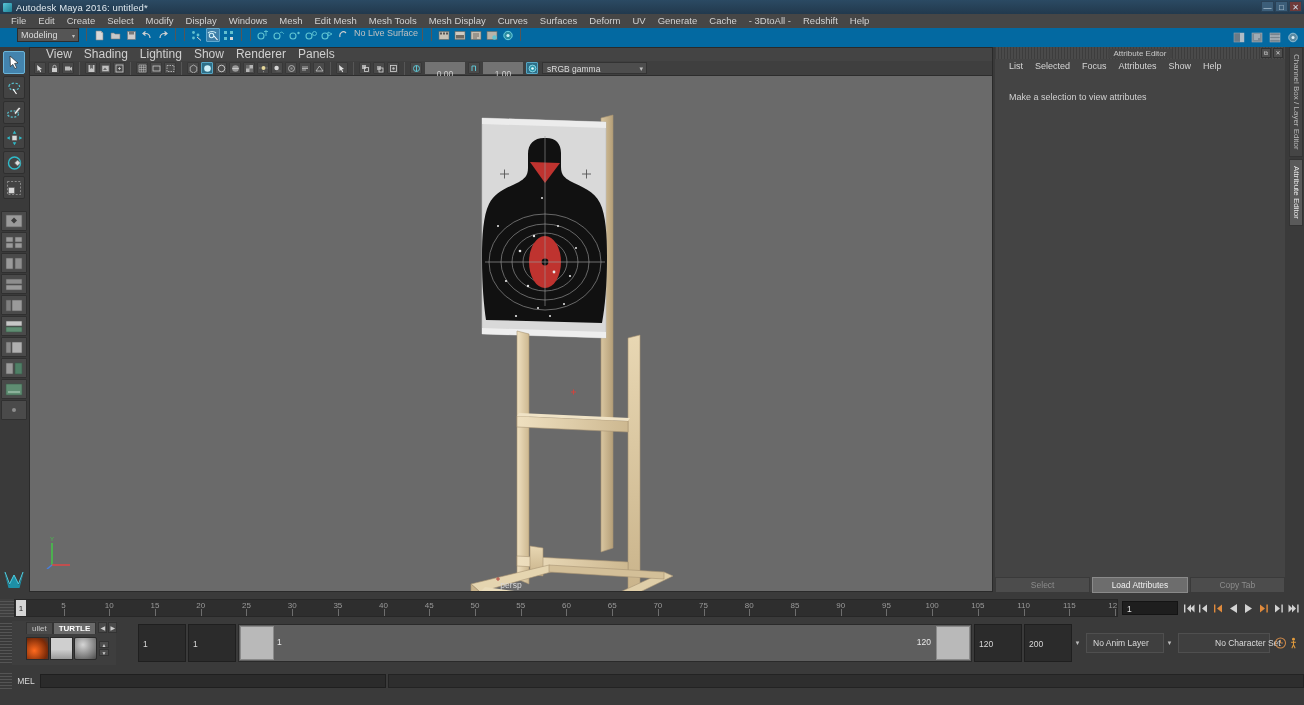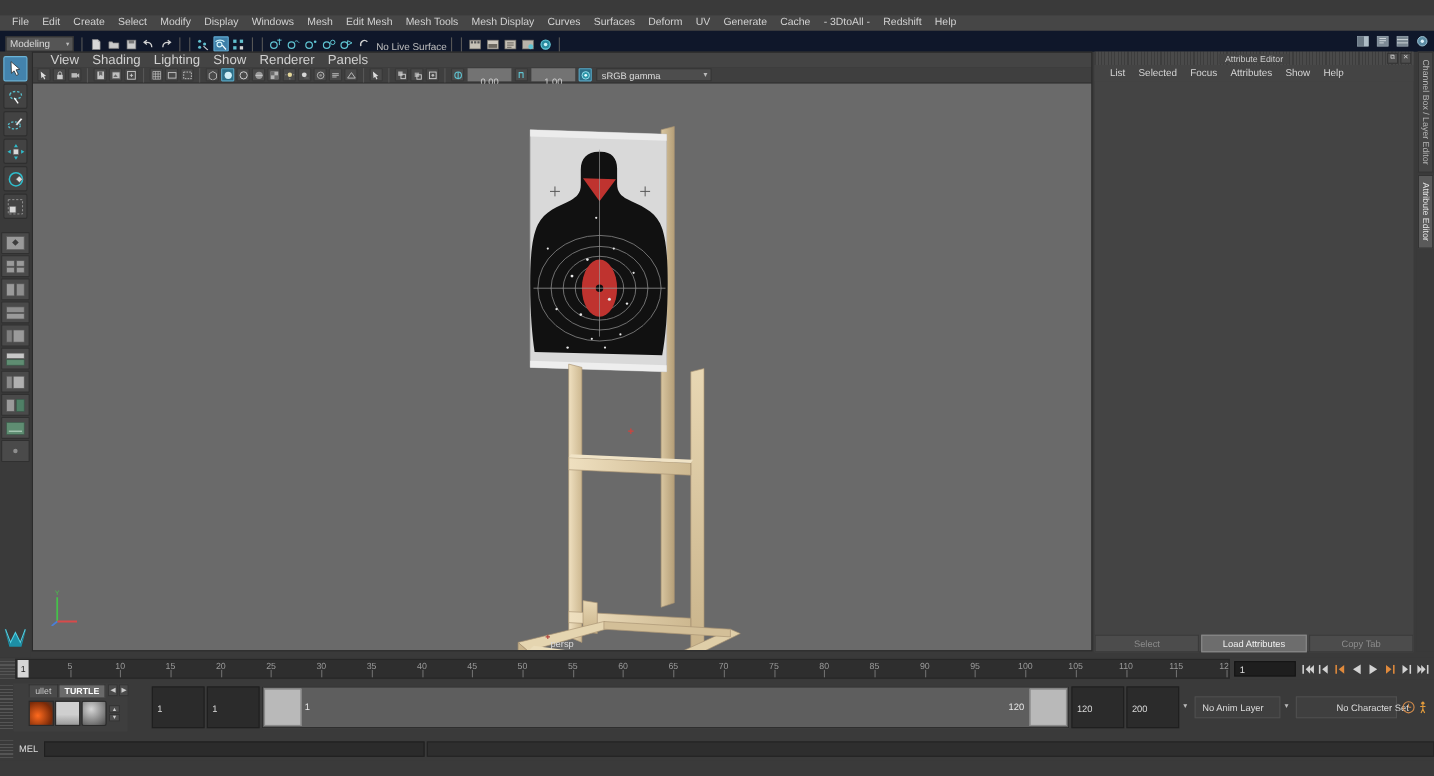--- a/index.html
+++ b/index.html
@@ -29,21 +29,21 @@
   
   .menubar{
     position:absolute; left:0; top:14px; width:1304px; height:14px;
     background:#464646; display:flex; align-items:center; padding-left:5px;
   }
   .menubar .mi{ padding:0 6px; font-size:9.5px; color:#d2d2d2; line-height:14px; cursor:default;}
 
   
   .statusbar{
     position:absolute; left:0; top:28px; width:1304px; height:19px;
-    background:#0f172a; display:flex; align-items:flex-end; padding-left:5px;
+    background:#0369a1; display:flex; align-items:flex-start; padding-left:17px;
   }
   .menuset{
     width:62px;height:14px;background:#555;border:1px solid #2e2e2e;
     display:flex;align-items:center;justify-content:space-between;
     padding:0 3px;font-size:9px;color:#dcdcdc;margin-right:3px;
   }
   .menuset .carret{ font-size:6px; color:#bdbdbd;}
   .sep{ width:1px;height:13px;background:#565656;margin:0 4px; flex:none;}
   .ticon{
     width:14px;height:14px;margin:0 1px;flex:none;
@@ -239,20 +239,29 @@
   .mel-out{ flex:1; height:14px; background:#2e2e2e; border:1px solid #232323; margin-left:2px;}
   .helpline{
     position:absolute; left:0; top:691px; width:1304px; height:14px; background:#3a3a3a;
   }
 </style>
 </head>
 <body>
 
 <div class="app">
 
+  <div class="titlebar">
+    <div class="title-icon"></div>
+    <div class="title-text">Autodesk Maya 2016: untitled*</div>
+    <div class="win-btns">
+      <div class="win-btn">—</div>
+      <div class="win-btn">□</div>
+      <div class="win-btn close">✕</div>
+    </div>
+  </div>
 
   <div class="menubar">
     <div class="mi">File</div>
     <div class="mi">Edit</div>
     <div class="mi">Create</div>
     <div class="mi">Select</div>
     <div class="mi">Modify</div>
     <div class="mi">Display</div>
     <div class="mi">Windows</div>
     <div class="mi">Mesh</div>
@@ -830,20 +839,21 @@
       </div>
     </div>
     <div class="ae-menubar">
       <div class="ami">List</div>
       <div class="ami">Selected</div>
       <div class="ami">Focus</div>
       <div class="ami">Attributes</div>
       <div class="ami">Show</div>
       <div class="ami">Help</div>
     </div>
+    <div class="ae-body">Make a selection to view attributes</div>
   </div>
 
   <div class="ae-buttons">
     <div class="ae-btn">Select</div>
     <div class="ae-btn primary">Load Attributes</div>
     <div class="ae-btn">Copy Tab</div>
   </div>
 
   <div class="vtabs">
     <div class="vtab">Channel Box / Layer Editor</div>

